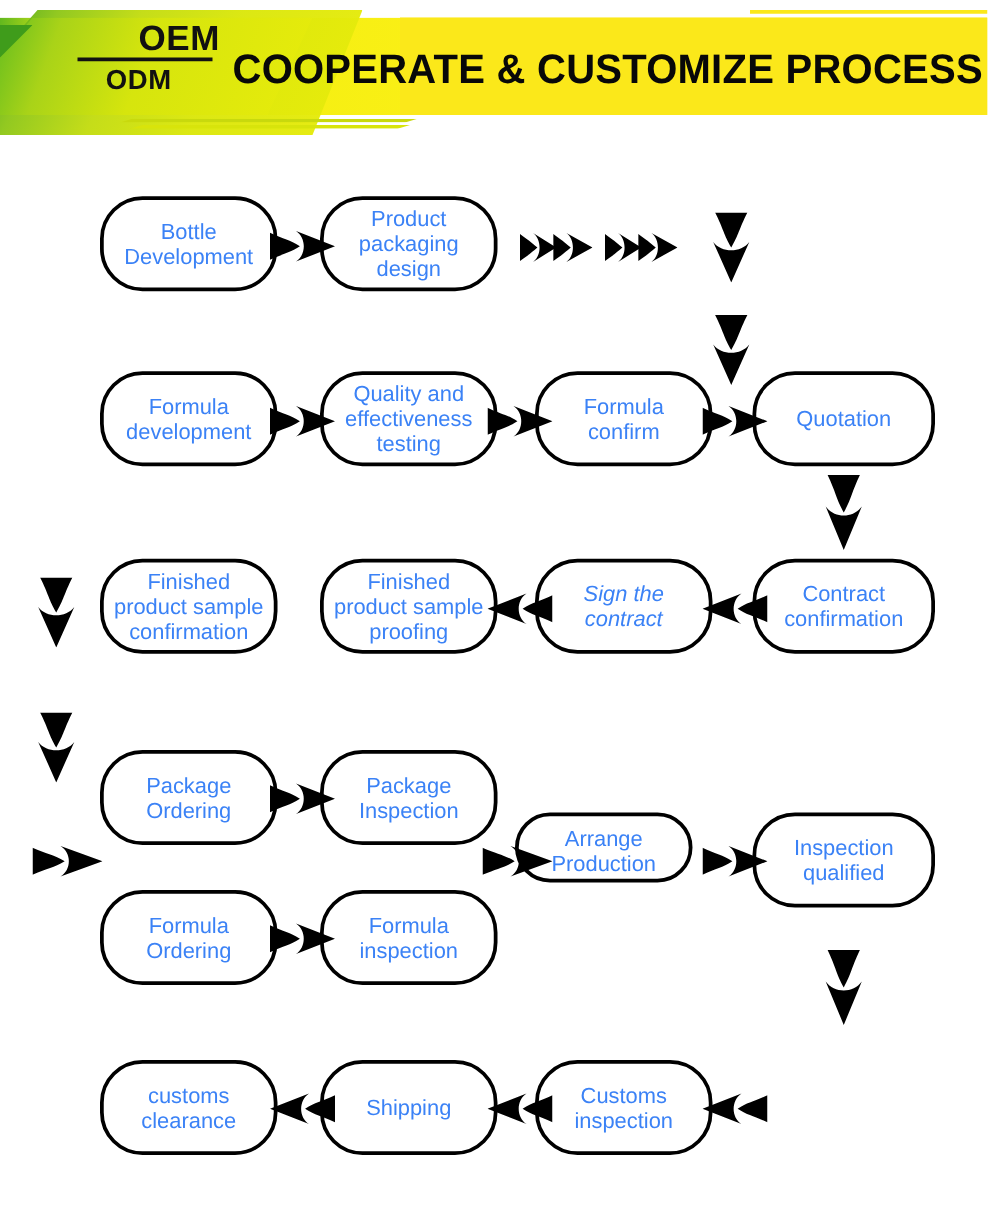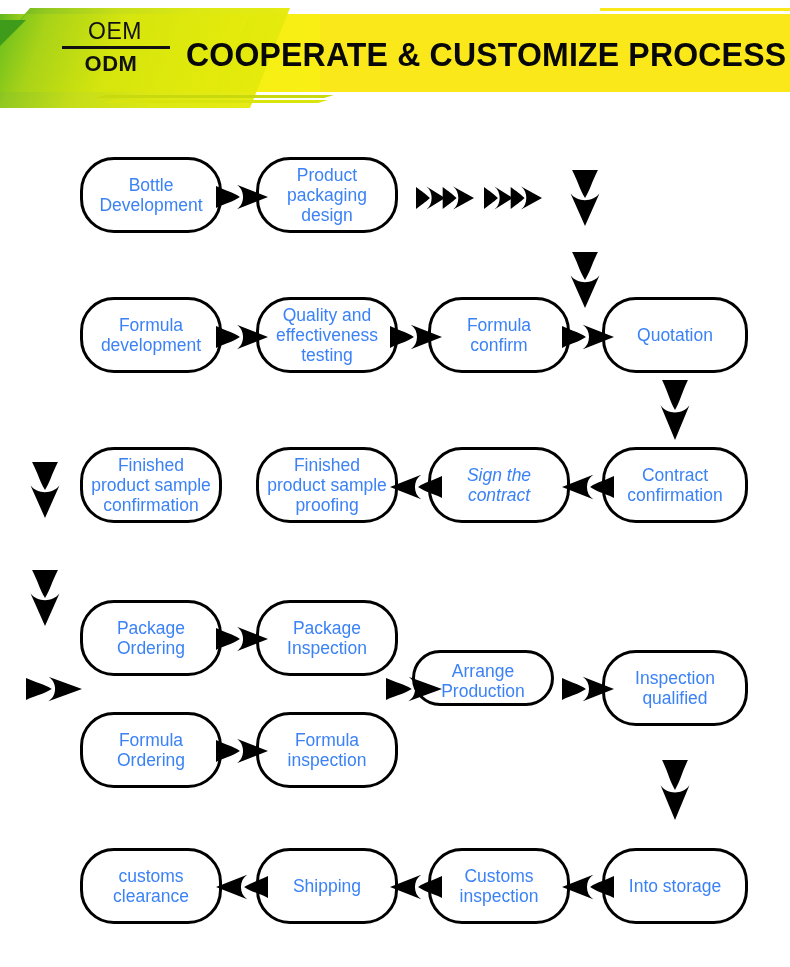--- a/index.html
+++ b/index.html
@@ -53,21 +53,21 @@
   }
   .band-topline{
     position:absolute;left:600px;top:8px;width:190px;height:3px;
     background:#fbe81a;
   }
 
   .oem-block{
     position:absolute;left:46px;top:18px;width:130px;text-align:center;
     color:#111;
   }
-  .oem-txt{font-size:23px;font-weight:normal;letter-spacing:.5px;line-height:26px;text-align:center;padding-left:8px;}
+  .oem-txt{font-size:28px;font-weight:bold;letter-spacing:.5px;line-height:26px;text-align:right;padding-left:8px;}
   .oem-rule{width:108px;height:3px;background:#111;margin:2px 0 2px 16px;}
   .odm-txt{font-size:22px;font-weight:bold;letter-spacing:.5px;line-height:26px;text-align:center;padding-right:0px;}
 
   .banner-title{
     position:absolute;left:186px;top:36px;
     font-size:33px;font-weight:bold;color:#080808;
     letter-spacing:.2px;
     font-family:"Liberation Sans", sans-serif;
     transform:scaleX(0.97);transform-origin:left center;
     white-space:nowrap;
@@ -228,25 +228,20 @@
       <div>
         <span>Shipping</span>
       </div>
     </div>
     <div class="node" style="left: 428px; top: 736px; width: 142px; height: 76px;">
       <div>
         <span>Customs</span>
         <span>inspection</span>
       </div>
     </div>
-    <div class="node" style="left: 602px; top: 736px; width: 146px; height: 76px;">
-      <div>
-        <span>Into storage</span>
-      </div>
-    </div>
     <div class="arrow" style="left: 216px; top: 68px;">
       <svg width="52" height="34" viewBox="0 0 100 100" preserveAspectRatio="none">
         <path d="M0,18 C22,34 30,34 46,50 C30,66 22,66 0,82 Z" fill="#000"></path>
         <path d="M40,14 L100,50 L40,86 C56,70 56,30 40,14 Z" fill="#000"></path>
       </svg>
     </div>
     <div class="arrow" style="left: 416px; top: 70px;">
       <svg width="58" height="32" viewBox="0 0 100 100" preserveAspectRatio="none">
         <path d="M0,16 C12,32 14,34 24,50 C14,66 12,68 0,84 Z" fill="#000"></path>
         <path d="M18,14 L50,50 L18,86 C30,70 30,30 18,14 Z" fill="#000"></path>

